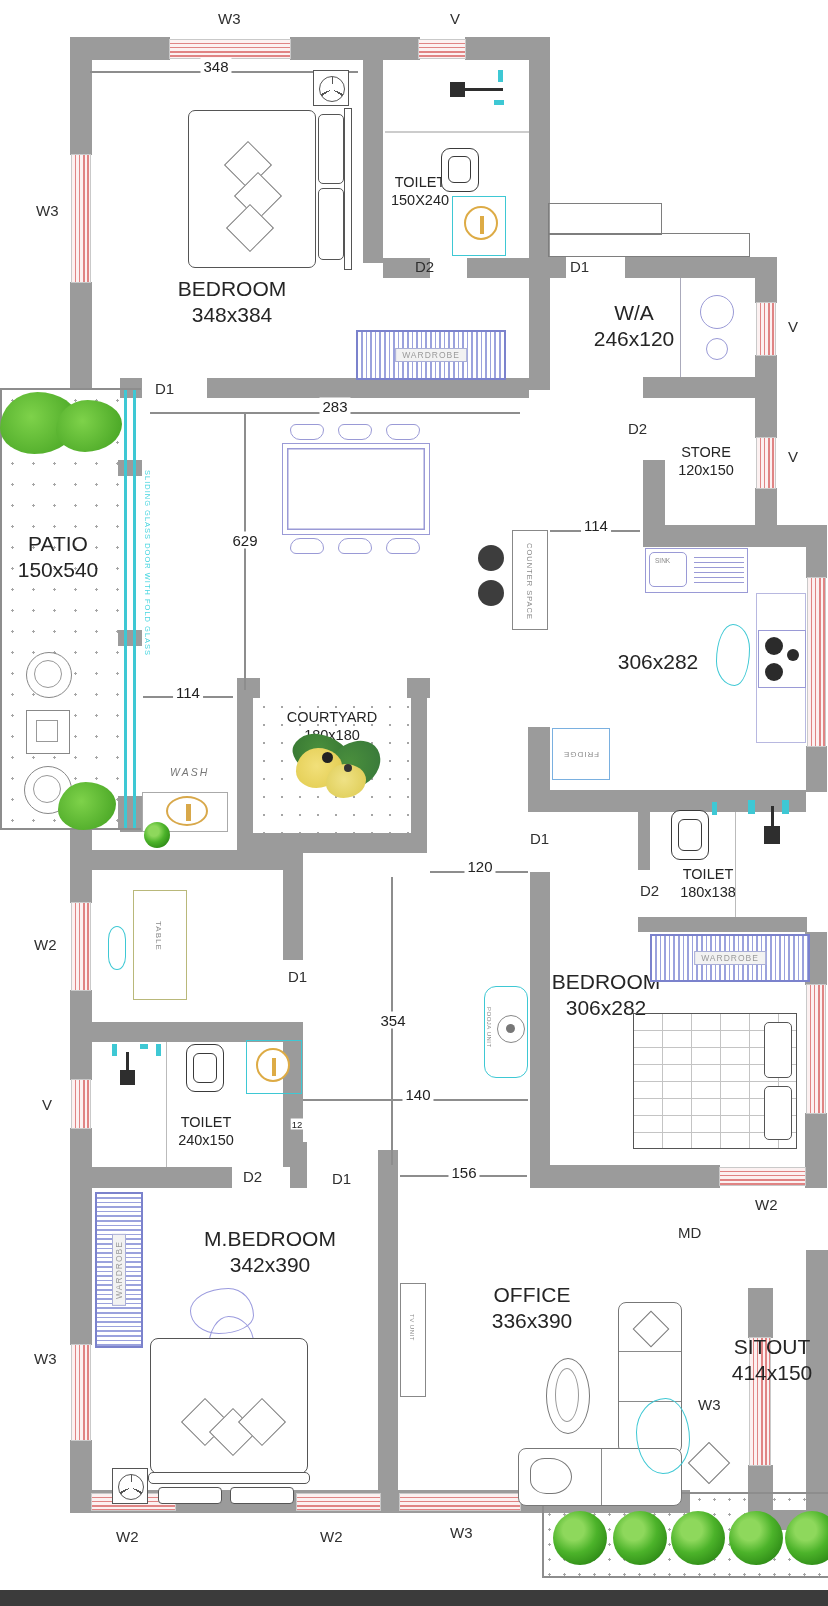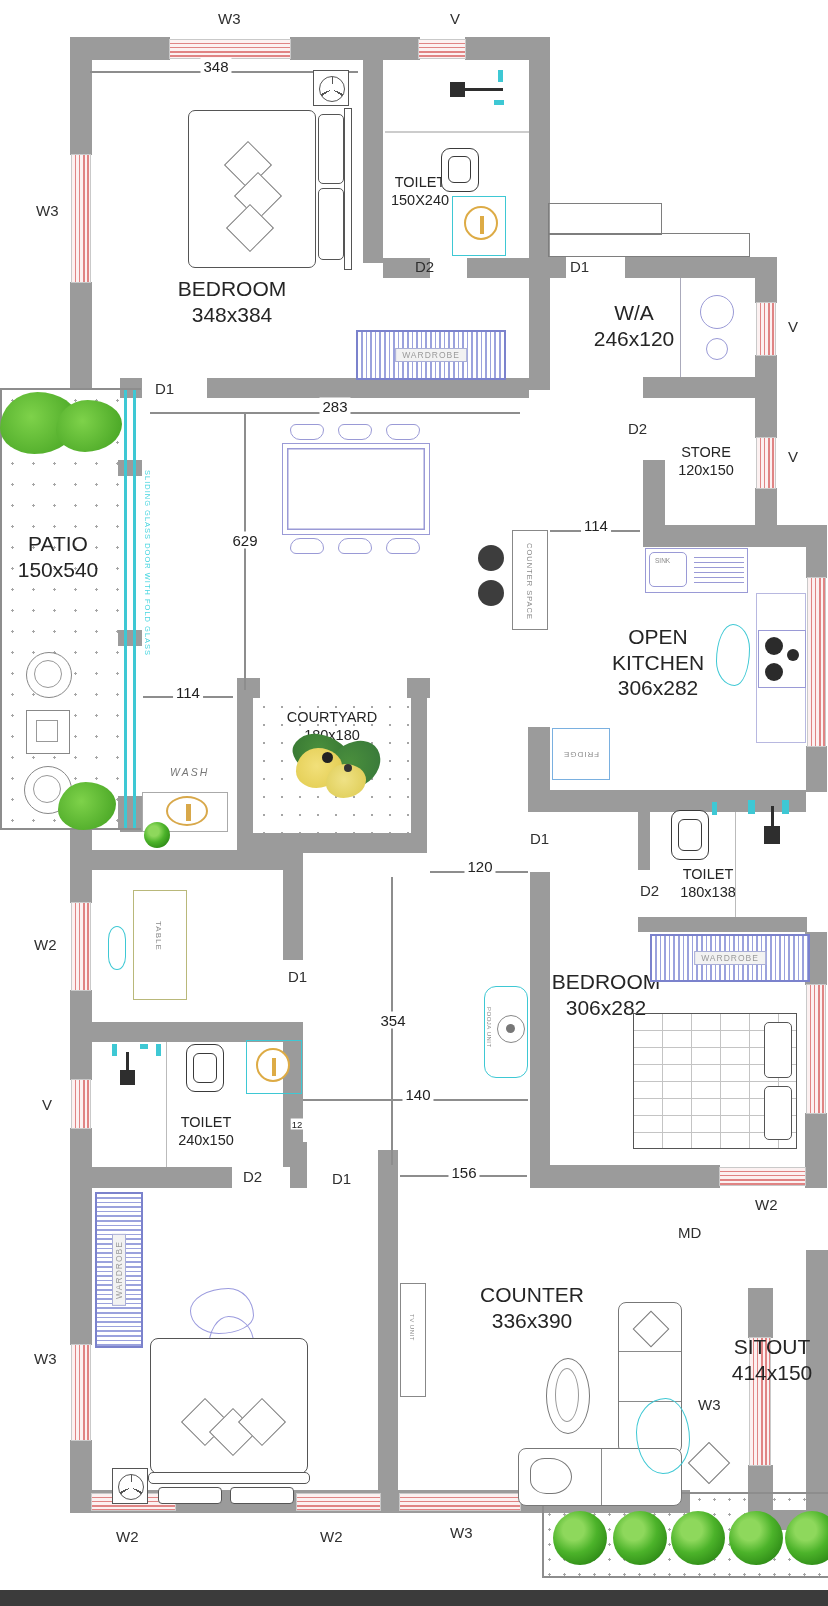--- a/index.html
+++ b/index.html
@@ -208,37 +208,40 @@
   </div>
   <div class="room-label" style="left:58px;top:557px">
     <div>PATIO</div>
     <div>150x540</div>
   </div>
   <div class="room-label sm" style="left:332px;top:727px">
     <div>COURTYARD</div>
     <div>180x180</div>
   </div>
   <div class="room-label" style="left:658px;top:662px;width:140px;white-space:normal">
-    <div>OPEN KITCHEN</div>
     <div>306x282</div>
   </div>
   <div class="room-label sm" style="left:206px;top:1132px">
     <div>TOILET</div>
     <div>240x150</div>
   </div>
   <div class="room-label sm" style="left:708px;top:884px">
     <div>TOILET</div>
     <div>180x138</div>
   </div>
   <div class="room-label" style="left:606px;top:995px">
     <div>BEDROOM</div>
     <div>306x282</div>
   </div>
+  <div class="room-label" style="left:270px;top:1252px">
+    <div>M.BEDROOM</div>
+    <div>342x390</div>
+  </div>
   <div class="room-label" style="left:532px;top:1308px">
-    <div>COUNTER</div>
+    <div>OFFICE</div>
     <div>336x390</div>
   </div>
   <div class="room-label" style="left:772px;top:1360px">
     <div>SITOUT</div>
     <div>414x150</div>
   </div>
 
   <div class="fanbox" style="left:313px;top:70px;width:36px;height:36px">
     <div class="fan" style="left:5px;top:5px;width:24px;height:24px"></div>
   </div>

